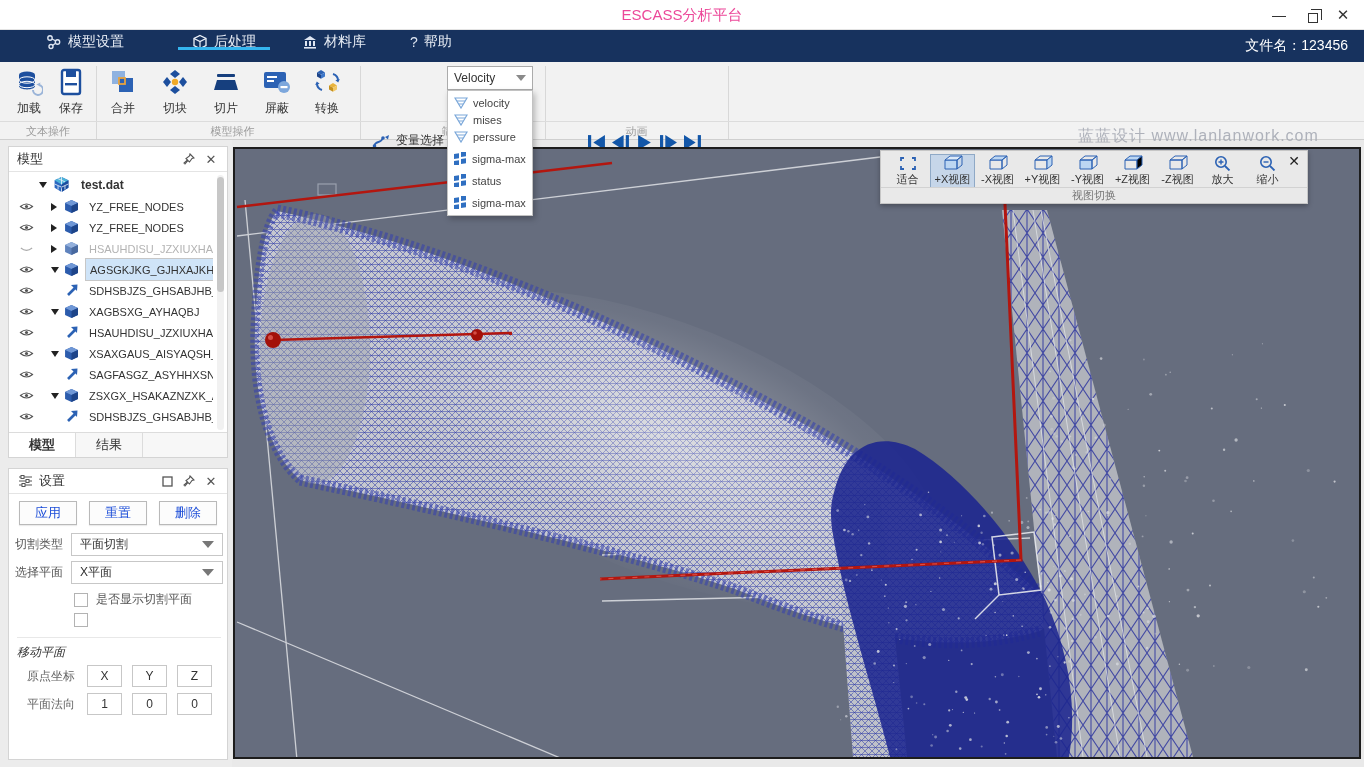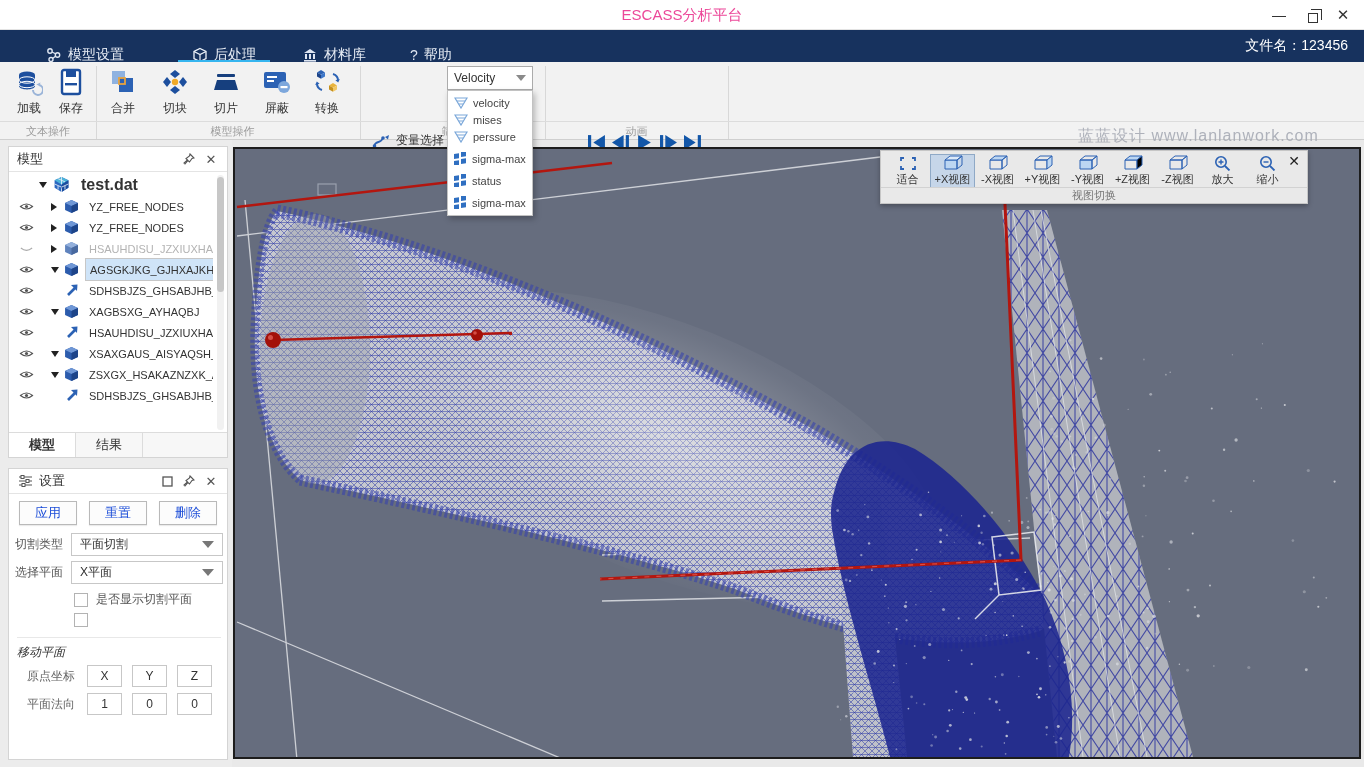--- a/index.html
+++ b/index.html
@@ -14,21 +14,21 @@
   .winbtn { position:absolute; top:4px; width:30px; height:22px; text-align:center;
             color:#333; font-size:14px; line-height:22px; cursor:default; }
   #btn-min { right:70px; } #btn-restore { right:36px; } #btn-close { right:6px; font-size:15px; }
   #btn-restore .sq { display:inline-block; width:10px; height:10px; border:1.5px solid #333;
                      position:relative; top:3px; background:#fff; }
   #btn-restore .sq:before { content:""; position:absolute; left:2px; top:-5px; width:10px; height:10px;
                      border:1.5px solid #333; border-bottom:none; border-left:none; }
 
   
   #menubar { position:absolute; left:0; top:30px; width:1364px; height:32px; background:#17325e; }
-  .menu-item { position:absolute; top:17px; height:16px; display:flex; align-items:center; gap:6px;
+  .menu-item { position:absolute; top:4px; height:16px; display:flex; align-items:center; gap:6px;
                color:#e8edf5; font-size:14px; cursor:default; }
   .menu-item svg { display:block; }
   .menu-item.active:after { content:""; position:absolute; left:-14px; right:-14px; bottom:0;
                             height:3px; background:#35b5ef; }
   #mi-model { left:46px; } #mi-post { left:192px; } #mi-material { left:302px; } #mi-help { left:410px; }
   #file-label { position:absolute; right:16px; top:0; height:32px; display:flex; align-items:center;
                 color:#ffffff; font-size:14px; }
 
   
   #toolbar { position:absolute; left:0; top:62px; width:1364px; height:78px; background:#f2f2f2;
@@ -80,21 +80,21 @@
   .panel-hd .spacer { flex:1; }
   .hd-ic { width:16px; height:16px; display:flex; align-items:center; justify-content:center;
            color:#555; font-size:13px; cursor:default; }
 
   
   #tree { position:absolute; left:0; top:26px; right:14px; bottom:26px; overflow:hidden; }
   .trow { position:relative; height:21px; display:flex; align-items:center; font-size:11px; color:#333; }
   .trow .tlabel { padding:2px 4px; white-space:nowrap; }
   .trow .tlabel.dim { color:#b3b3b3; }
   .trow .tlabel.sel { background:#cfe4f8; }
-  .trow.root { height:23px; font-weight:bold; font-size:16px; }
+  .trow.root { height:23px; font-weight:bold; font-size:12px; }
   .eye { position:absolute; left:10px; width:16px; height:16px; }
   .exp { position:absolute; left:42px; width:0; height:0; }
   .exp.open { border-left:4.5px solid transparent; border-right:4.5px solid transparent;
               border-top:6px solid #222; }
   .exp.closed { border-top:4.5px solid transparent; border-bottom:4.5px solid transparent;
               border-left:6px solid #222; }
   .cicon { position:absolute; left:55px; width:15px; height:15px; }
   .aicon { position:absolute; left:56px; width:13px; height:13px; }
   .toff { margin-left:76px; }
   #tree-scroll { position:absolute; right:3px; top:28px; width:7px; height:255px; background:#f1f1f1;
@@ -498,20 +498,31 @@
               <path d="M1.5 8Q8 2.5 14.5 8 8 13.5 1.5 8z" fill="none" stroke="#555" stroke-width="1.1"></path>
               <circle cx="8" cy="8" r="1.7" fill="#555"></circle>
             </svg></span>
         <span class="exp open"></span>
         <span class="cicon"><svg width="15" height="15" viewBox="0 0 14 14">
               <path d="M7 1l6 2.7v6.6L7 13 1 10.3V3.7z" fill="#2c5cad"></path>
               <path d="M7 1l6 2.7L7 6.5 1 3.7z" fill="#6f97d6"></path>
               <path d="M13 3.7v6.6L7 13V6.5z" fill="#1d4489"></path>
             </svg></span>
         <span class="tlabel toff">XSAXGAUS_AISYAQSH_ASHX</span>
+      </div>
+      <div class="trow">
+        <span class="eye"><svg width="15" height="15" viewBox="0 0 16 16">
+              <path d="M1.5 8Q8 2.5 14.5 8 8 13.5 1.5 8z" fill="none" stroke="#555" stroke-width="1.1"></path>
+              <circle cx="8" cy="8" r="1.7" fill="#555"></circle>
+            </svg></span>
+        <span class="aicon"><svg width="13" height="13" viewBox="0 0 13 13">
+              <path d="M3 11L10 4" stroke="#2c62b4" stroke-width="2.6"></path>
+              <polygon points="6,1 12.5,0.5 12,7" fill="#2c62b4"></polygon>
+            </svg></span>
+        <span class="tlabel toff">SAGFASGZ_ASYHHXSN</span>
       </div>
       <div class="trow">
         <span class="eye"><svg width="15" height="15" viewBox="0 0 16 16">
               <path d="M1.5 8Q8 2.5 14.5 8 8 13.5 1.5 8z" fill="none" stroke="#555" stroke-width="1.1"></path>
               <circle cx="8" cy="8" r="1.7" fill="#555"></circle>
             </svg></span>
         <span class="exp open"></span>
         <span class="cicon"><svg width="15" height="15" viewBox="0 0 14 14">
               <path d="M7 1l6 2.7v6.6L7 13 1 10.3V3.7z" fill="#2c5cad"></path>
               <path d="M7 1l6 2.7L7 6.5 1 3.7z" fill="#6f97d6"></path>

